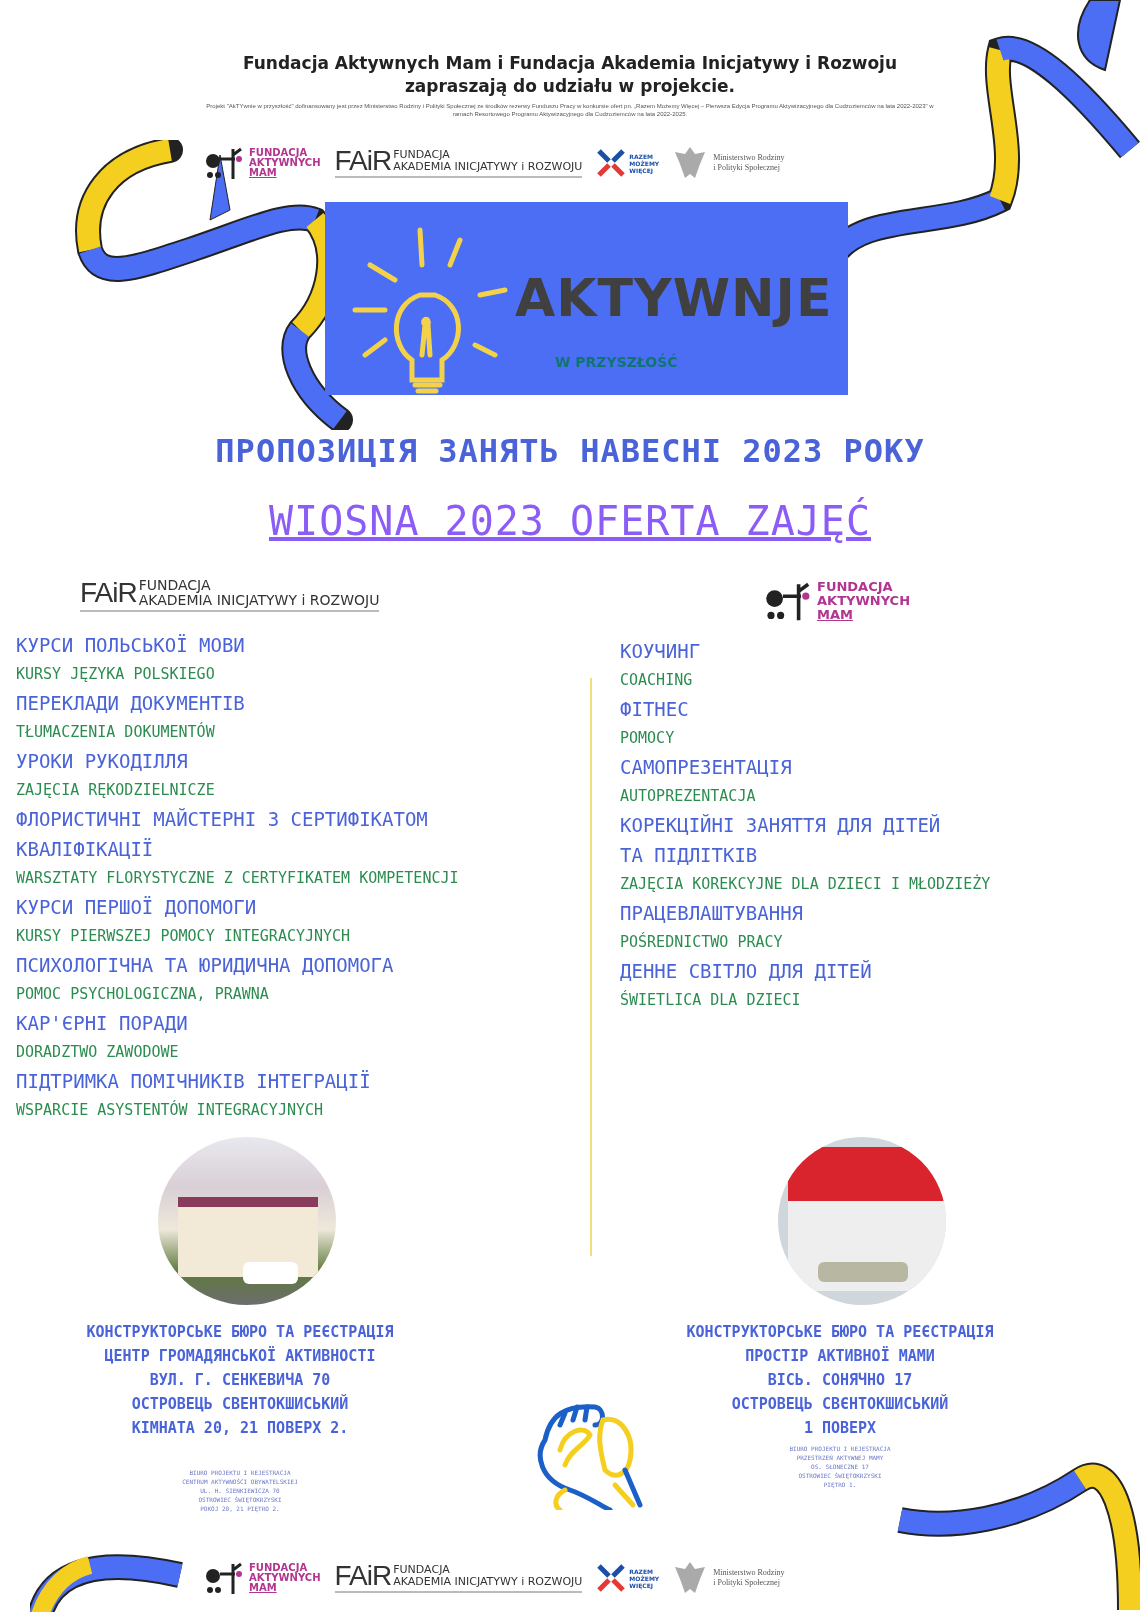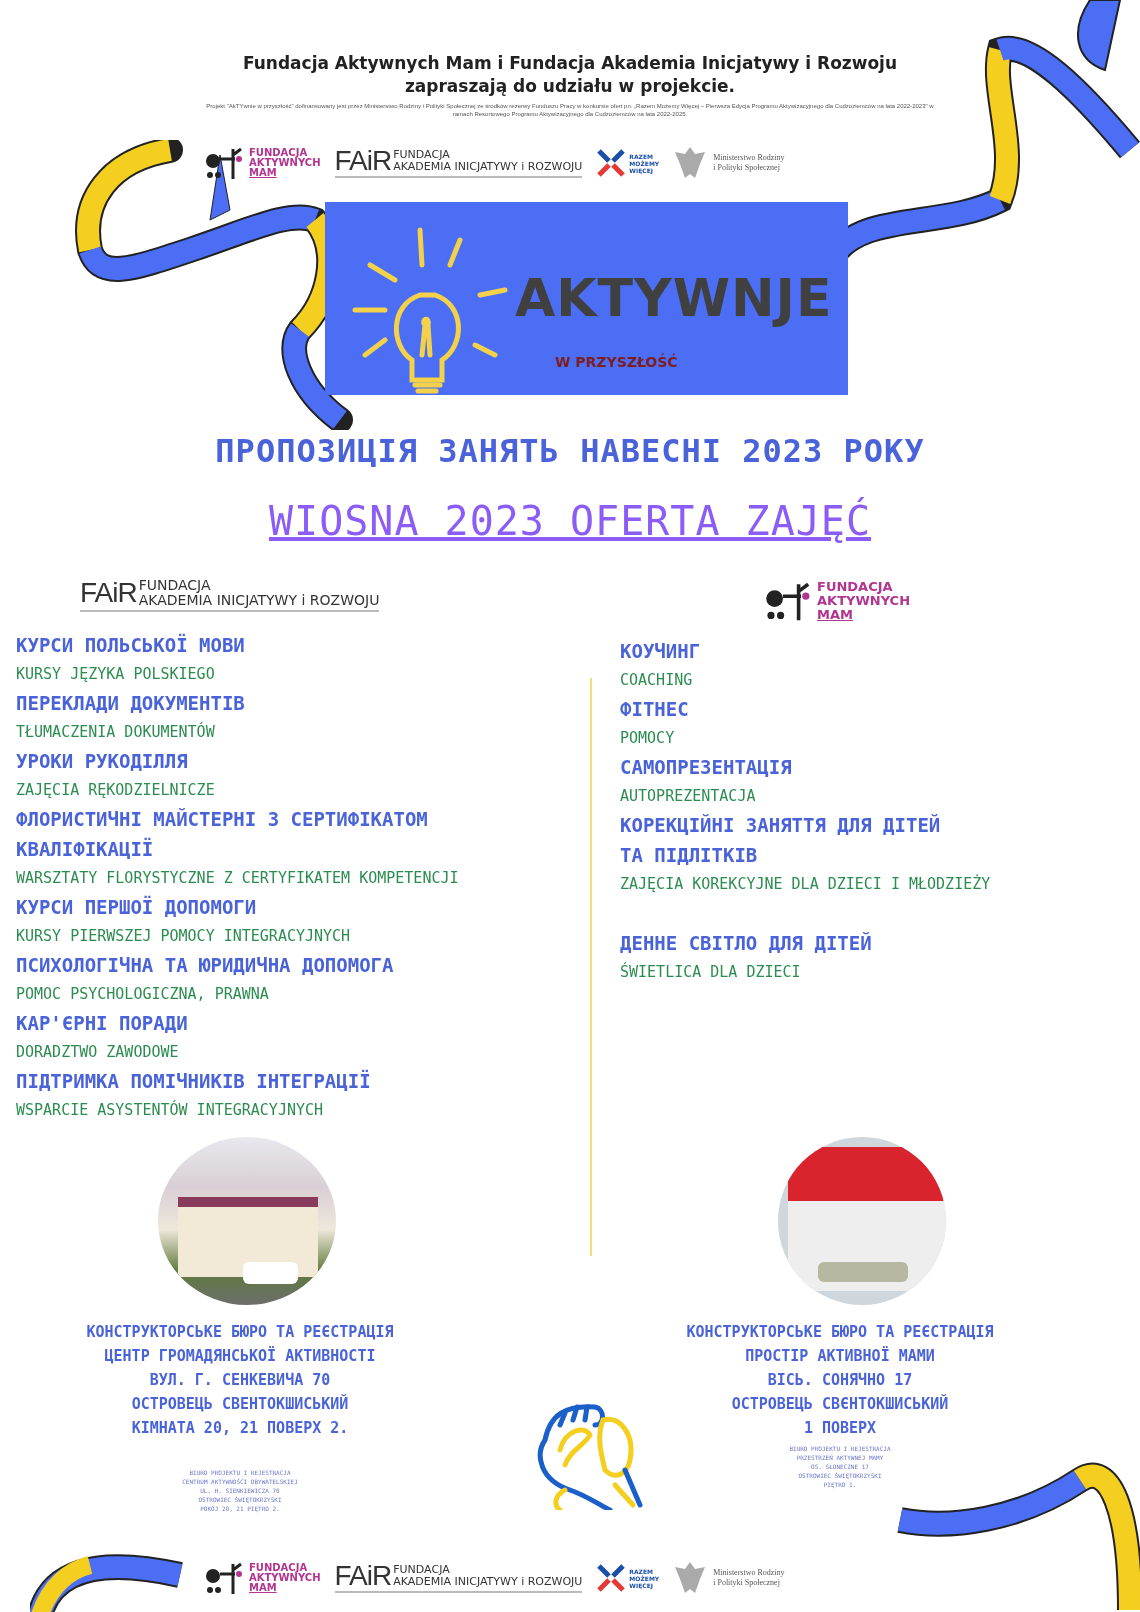--- a/index.html
+++ b/index.html
@@ -12,25 +12,25 @@
   .fam-txt{font-family:"DejaVu Sans",sans-serif;font-weight:bold;font-size:10px;line-height:10px;color:#b2358f;}
   .fair{display:flex;align-items:center;border-bottom:2px solid #bbb;padding-bottom:2px;}
   .fair-big{font-family:"Liberation Sans",sans-serif;font-size:28px;color:#333;letter-spacing:-1px;line-height:26px;}
   .fair-small{font-family:"DejaVu Sans",sans-serif;font-size:11px;color:#333;line-height:12px;margin-left:2px;}
   .razem{display:flex;align-items:center;gap:3px;}
   .razem-txt{font-family:"DejaVu Sans",sans-serif;font-weight:bold;font-size:6px;line-height:7px;color:#1b4fa8;}
   .min{display:flex;align-items:center;gap:6px;}
   .min-txt{font-family:"Liberation Serif",serif;font-size:8px;line-height:10px;color:#555;}
   .banner{left:325px;top:202px;width:523px;height:193px;background:#4b6ef5;}
   .banner-title{left:515px;top:268px;font-family:"DejaVu Sans",sans-serif;font-weight:bold;font-size:52px;color:#404040;letter-spacing:1px;}
-  .banner-sub{left:555px;top:354px;font-family:"DejaVu Sans",sans-serif;font-weight:bold;font-size:14px;color:#7f1d1d;}
+  .banner-sub{left:555px;top:354px;font-family:"DejaVu Sans",sans-serif;font-weight:bold;font-size:14px;color:#0f766e;}
   .title1{left:0;width:1140px;top:432px;text-align:center;font-weight:bold;font-size:32px;color:#4a63d8;letter-spacing:1px;}
   .title2{left:0;width:1140px;top:498px;text-align:center;font-size:40px;color:#8b5cf6;letter-spacing:1px;text-decoration:underline;}
   .col{font-size:14px;}
-  .ua{font-weight:bold;font-size:19px;color:#4a63d8;line-height:30px;}
+  .ua{font-weight:normal;font-size:19px;color:#4a63d8;line-height:30px;}
   .pl{font-size:15px;color:#15803d;line-height:28px;opacity:.9;}
   .divider{left:590px;top:678px;width:2px;height:578px;background:#f3dd7a;}
   .photo{border-radius:50%;overflow:hidden;}
   .addr-ua{text-align:center;font-weight:bold;font-size:15px;color:#4a63d8;line-height:24px;}
   .addr-pl{text-align:center;font-size:6px;color:#6b78c8;line-height:9px;}
 </style>
 </head>
 <body>
 
 <svg class="abs" style="left:70px;top:140px" width="290" height="290" viewBox="0 0 290 290">
@@ -194,21 +194,25 @@
     </div>
   <div>
       <div class="ua">САМОПРЕЗЕНТАЦІЯ</div>
       <div class="pl">AUTOPREZENTACJA</div>
     </div>
   <div>
       <div class="ua">КОРЕКЦІЙНІ ЗАНЯТТЯ ДЛЯ ДІТЕЙ</div>
       <div class="ua">ТА ПІДЛІТКІВ</div>
       <div class="pl">ZAJĘCIA KOREKCYJNE DLA DZIECI I MŁODZIEŻY</div>
     </div>
-  <div style="margin-top:30px">
+  <div>
+      <div class="ua">ПРАЦЕВЛАШТУВАННЯ</div>
+      <div class="pl">POŚREDNICTWO PRACY</div>
+    </div>
+  <div style="">
       <div class="ua">ДЕННЕ СВІТЛО ДЛЯ ДІТЕЙ</div>
       <div class="pl">ŚWIETLICA DLA DZIECI</div>
     </div>
 </div>
 
 <div class="abs photo" style="left:158px;top:1137px;width:178px;height:168px;background:linear-gradient(180deg,#e8e8ee 0%,#d9cfd6 30%,#eee8da 55%,#5f7a3d 80%,#6d6d6d 100%);">
   <div style="position:absolute;left:20px;top:60px;width:140px;height:70px;background:#f2ead6;border-top:10px solid #8a3a5b;"></div>
   <div style="position:absolute;left:85px;top:125px;width:55px;height:22px;background:#fff;border-radius:6px;"></div>
 </div>
 <div class="abs photo" style="left:778px;top:1137px;width:168px;height:168px;background:#cfd6dc;">

